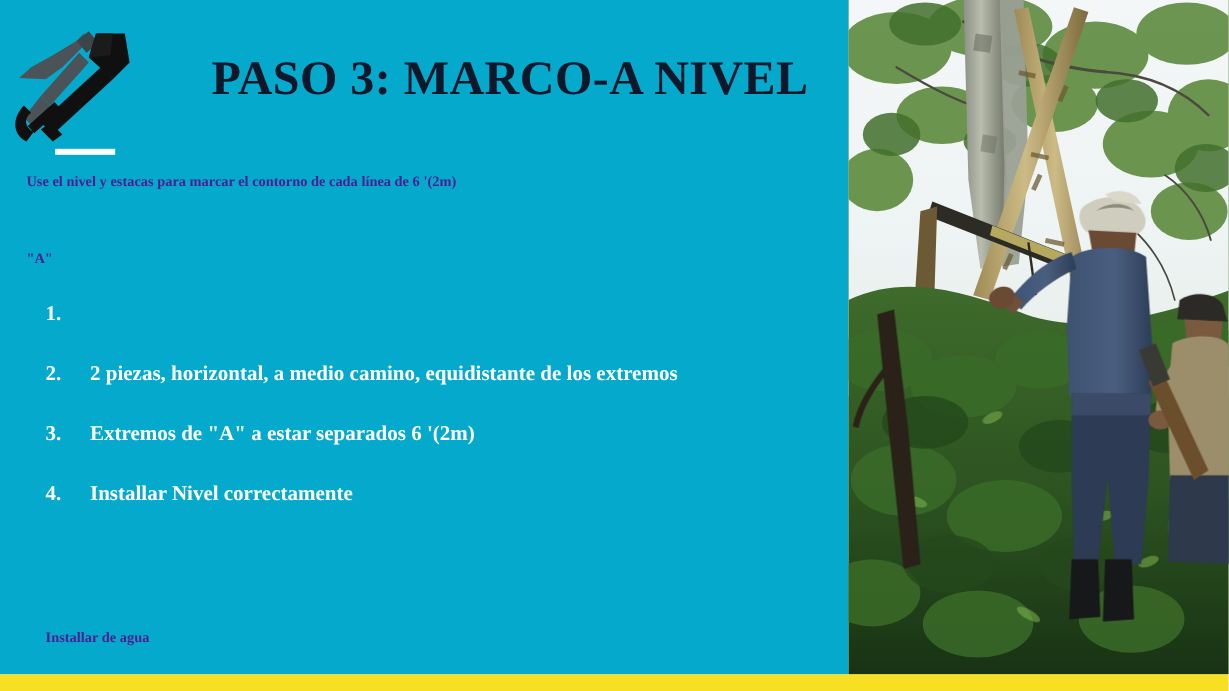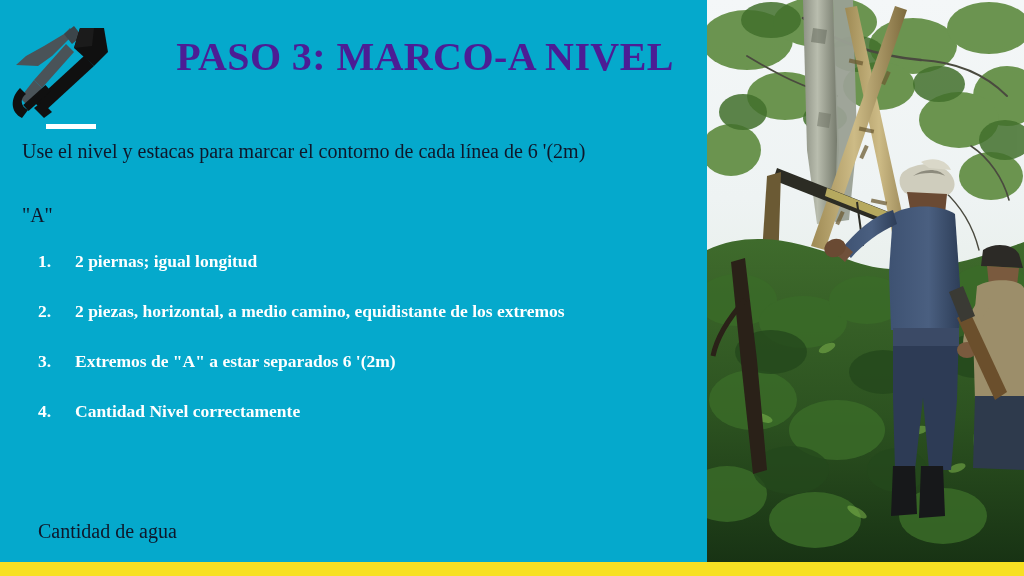--- a/index.html
+++ b/index.html
@@ -49,46 +49,46 @@
     top: 124px;
     width: 50px;
     height: 5px;
     background: #ffffff;
   }
 
   
   .slide-title {
     position: absolute;
     left: 150px;
-    top: 32px;
+    top: 40px;
     width: 550px;
     margin: 0;
-    color: #4c1d95;
+    color: #0f172a;
     font-size: 40px;
     font-weight: bold;
     line-height: 50px;
     letter-spacing: 0.4px;
     text-align: center;
     white-space: nowrap;
   }
 
   
   .body-copy {
     position: absolute;
     left: 0;
     top: 138px;
     width: 707px;
     height: 420px;
     color: #ffffff;
   }
   .line {
     position: absolute;
-    color: #0f172a;
-    font-size: 20px;
-    font-weight: normal;
+    color: #4c1d95;
+    font-size: 12px;
+    font-weight: bold;
     line-height: 22px;
     white-space: nowrap;
   }
   .lead-line   { left: 22px; top: 2px; }
   .label-a     { left: 22px; top: 66px; }
   .depends     { left: 22px; top: 330px; }
   .sub-item    { left: 38px; top: 382px; }
 
   .num-list {
     position: absolute;
@@ -176,38 +176,37 @@
 
     <div class="body-copy">
 
       <div class="line lead-line">Use el nivel y estacas para marcar el contorno de cada línea de 6 '(2m)</div>
 
       <div class="line label-a">"A"</div>
 
       <ol class="num-list">
         <li class="num-item">
           <span class="num-marker">1.</span>
-          <span class="num-text">2 piernas; igual longitud</span>
         </li>
         <li class="num-item">
           <span class="num-marker">2.</span>
           <span class="num-text">2 piezas, horizontal, a medio camino, equidistante de los extremos</span>
         </li>
         <li class="num-item">
           <span class="num-marker">3.</span>
           <span class="num-text">Extremos de "A" a estar separados 6 '(2m)</span>
         </li>
         <li class="num-item">
           <span class="num-marker">4.</span>
-          <span class="num-text">Cantidad Nivel correctamente</span>
+          <span class="num-text">Installar Nivel correctamente</span>
         </li>
       </ol>
 
 
-      <div class="line sub-item">Cantidad de agua</div>
+      <div class="line sub-item">Installar de agua</div>
 
     </div>
   </div>
 
   <div class="photo">
     <svg viewBox="0 0 317 562" xmlns="http://www.w3.org/2000/svg" role="img">
       <defs>
         <linearGradient id="skyGrad" x1="0" y1="0" x2="0" y2="1">
           <stop offset="0%" stop-color="#f4f7f8"></stop>
           <stop offset="60%" stop-color="#eef3f3"></stop>

